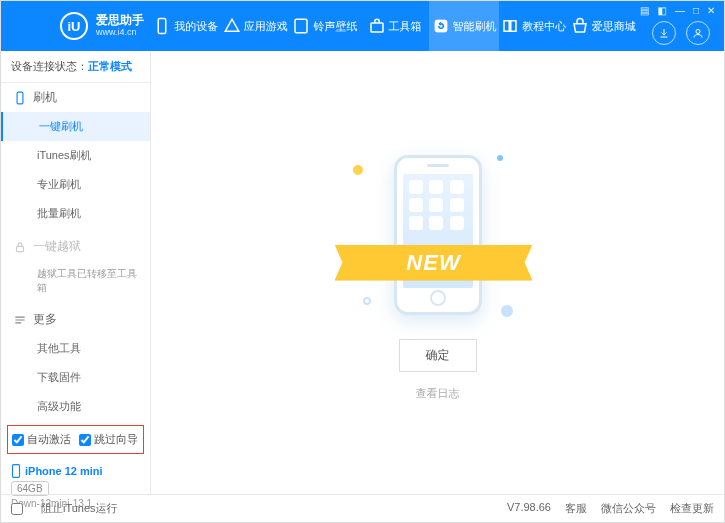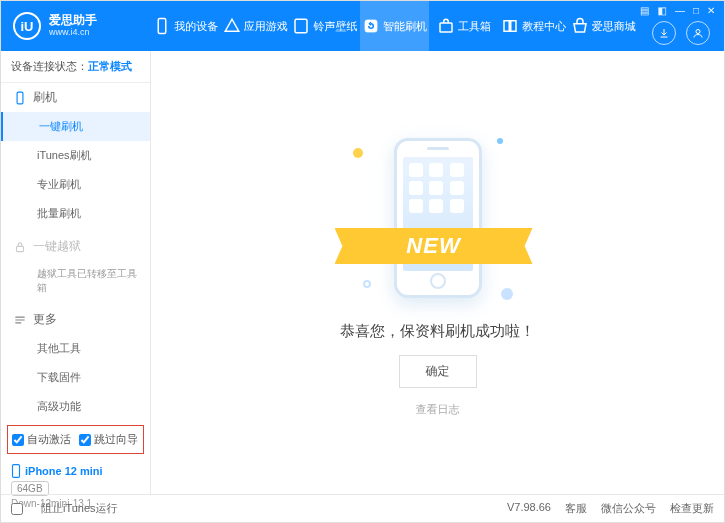--- a/index.html
+++ b/index.html
@@ -1,21 +1,21 @@
 <!DOCTYPE html>
 <html><head>
 <meta charset="utf-8">
 <style>
 * { margin: 0; padding: 0; box-sizing: border-box; font-family: "Microsoft YaHei", sans-serif; }
 body { width: 725px; height: 523px; overflow: hidden; background: #fff; }
 .app { width: 725px; height: 523px; display: flex; flex-direction: column; border: 1px solid #ddd; }
 
 .titlebar { background: #0d87ff; height: 50px; display: flex; align-items: center; color: #fff; }
 .logo-area { display: flex; align-items: center; width: 150px; padding-left: 12px; gap: 8px; }
-.logo-circle { width: 28px; height: 28px; border: 2px solid #fff; border-radius: 50%; display: flex; align-items: center; justify-content: center; font-weight: bold; font-size: 13px; }
+.logo-circle { width: 28px; height: 28px; border: 2px solid #fff; border-radius: 50%; display: flex; align-items: center; justify-content: center; font-weight: bold; font-size: 13px; margin-left: 47px; }
 .logo-text { display: flex; flex-direction: column; line-height: 1.1; }
 .logo-text .title { font-size: 12px; font-weight: bold; }
 .logo-text .url { font-size: 9px; opacity: .85; }
 
 .nav { flex: 1; display: flex; height: 100%; }
 .nav-item { flex: 1; display: flex; flex-direction: row; align-items: center; justify-content: center; gap: 3px; font-size: 11px; cursor: pointer; position: relative; }
 .nav-item.active { background: #3e9fff; }
 .nav-icon { width: 18px; height: 18px; display: flex; align-items: center; justify-content: center; }
 .nav-icon svg { width: 18px; height: 18px; fill: #fff; stroke: #fff; }
 
@@ -103,38 +103,38 @@
         <span>应用游戏</span>
       </div>
       <div class="nav-item">
         <span class="nav-icon">
             <svg viewBox="0 0 24 24">
               <rect x="4" y="3" width="16" height="18" rx="2" fill="none" stroke-width="2"></rect>
             </svg>
           </span>
         <span>铃声壁纸</span>
       </div>
+      <div class="nav-item">
+        <span class="nav-icon">
+            <svg viewBox="0 0 24 24">
+              <rect x="4" y="8" width="16" height="12" rx="1" fill="none" stroke-width="2"></rect>
+              <path d="M9 8V6a3 3 0 0 1 6 0v2" fill="none" stroke-width="2"></path>
+            </svg>
+          </span>
+        <span>工具箱</span>
+      </div>
       <div class="nav-item active">
         <span class="nav-icon">
             <svg viewBox="0 0 24 24">
               <rect x="4" y="4" width="16" height="16" rx="3" fill="#fff"></rect>
               <path d="M9 12a3 3 0 1 0 3-3" fill="none" stroke="#0d87ff" stroke-width="2"></path>
               <path d="M12 7l-2 2 2 2" fill="none" stroke="#0d87ff" stroke-width="2"></path>
             </svg>
           </span>
         <span>智能刷机</span>
-      </div>
-      <div class="nav-item">
-        <span class="nav-icon">
-            <svg viewBox="0 0 24 24">
-              <rect x="4" y="8" width="16" height="12" rx="1" fill="none" stroke-width="2"></rect>
-              <path d="M9 8V6a3 3 0 0 1 6 0v2" fill="none" stroke-width="2"></path>
-            </svg>
-          </span>
-        <span>工具箱</span>
       </div>
       <div class="nav-item">
         <span class="nav-icon">
             <svg viewBox="0 0 24 24">
               <path d="M4 5h7v14H4zM13 5h7v14h-7z" fill="none" stroke-width="2"></path>
             </svg>
           </span>
         <span>教程中心</span>
       </div>
       <div class="nav-item">
@@ -250,21 +250,20 @@
                 <div></div>
                 <div></div>
                 <div></div>
                 <div></div>
                 <div></div>
               </div>
             </div>
         </div>
         <div class="ribbon">NEW</div>
       </div>
-      <div class="msg">恭喜您，保资料刷机成功啦！</div>
       <button class="ok-btn">确定</button>
       <span class="log-link">查看日志</span>
     </div>
   </div>
 
   <div class="statusbar">
     <label class="left">
       <input type="checkbox" style="">
       <span>阻止iTunes运行</span>
     </label>

